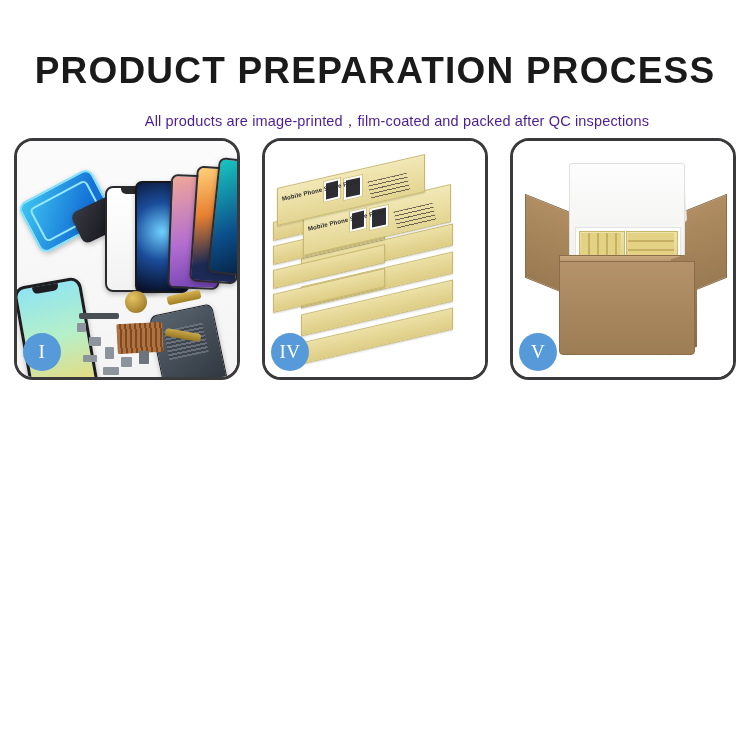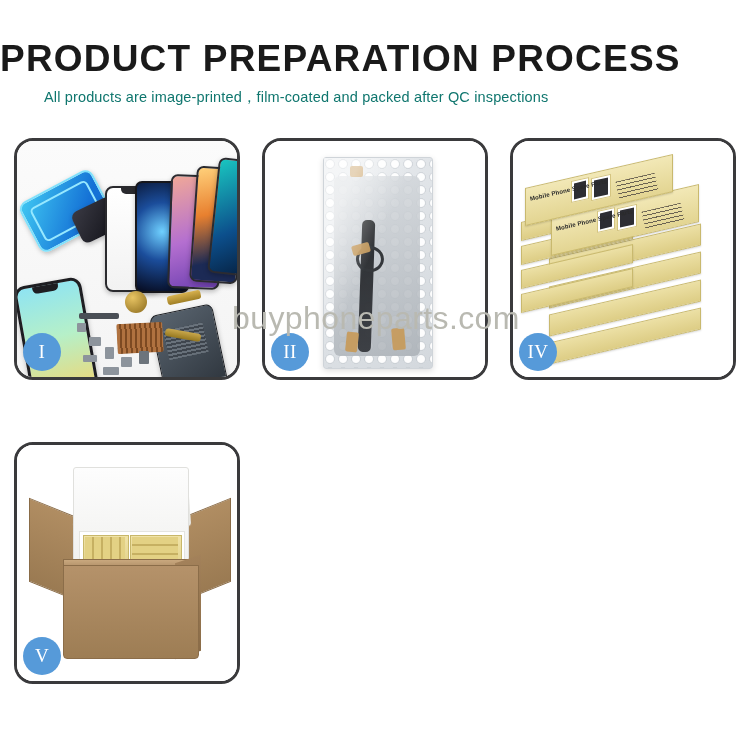--- a/index.html
+++ b/index.html
@@ -4,30 +4,30 @@
 <style>
   html,body{margin:0;padding:0;}
   body{
     width:750px;height:750px;background:#ffffff;
     font-family:"Liberation Sans", sans-serif;
     overflow:hidden;position:relative;
   }
   .page{position:relative;width:750px;height:750px;}
 
   
-  .header{position:absolute;top:0;left:0;width:750px;text-align:left;}
+  .header{position:absolute;top:12px;left:0;width:750px;text-align:center;}
   .title{
     margin:0;padding-top:40px;
     font-size:37px;font-weight:700;letter-spacing:1.2px;
     color:#1a1a1a;font-family:"Liberation Sans", sans-serif;
     line-height:1.05;
   }
   .subtitle{
-    margin:0;padding-top:9px;
-    font-size:14.5px;font-weight:400;color:#0f766e;
+    margin:12px;padding-top:9px;
+    font-size:14.5px;font-weight:400;color:#4c1d95;
     letter-spacing:.15px;
     padding-left:44px;
   }
 
   
   .grid{
     position:absolute;top:138px;left:14px;
     width:722px;
     display:grid;
     grid-template-columns:226px 226px 226px;
@@ -269,34 +269,20 @@
         <div class="chip" style="left:88px;top:206px;width:9px;height:12px;"></div>
         <div class="chip" style="left:66px;top:214px;width:14px;height:7px;"></div>
         <div class="chip" style="left:104px;top:216px;width:11px;height:10px;"></div>
         <div class="chip" style="left:122px;top:210px;width:10px;height:13px;background:#6d747c;"></div>
         <div class="chip" style="left:86px;top:226px;width:16px;height:8px;"></div>
         <div class="chip" style="left:60px;top:182px;width:9px;height:9px;"></div>
       </div>
       <div class="badge">I</div>
     </div>
 
-    <div class="panel">
-      <div class="panel-art p2">
-        <div class="bubblewrap">
-          <div class="bw-inner"></div>
-          <div class="bw-cable"></div>
-          <div class="bw-tape bw-t1"></div>
-          <div class="bw-tape bw-t2"></div>
-          <div class="bw-tape bw-t3"></div>
-          <div class="bw-tape bw-t4"></div>
-          <div class="bw-gloss"></div>
-        </div>
-      </div>
-      <div class="badge">II</div>
-    </div>
 
 
     <div class="panel">
       <div class="panel-art p4">
         <div class="stack">
           <div class="sbox sb-l4"></div>
           <div class="sbox sb-l3"></div>
           <div class="sbox sb-l2"></div>
           <div class="sbox sb-l1"></div>
           <div class="sbox sb-r4"></div>
@@ -344,15 +330,14 @@
         <div class="c5-rim"></div>
         <div class="c5-bodyR"></div>
         <div class="c5-body"></div>
       </div>
       <div class="badge">V</div>
     </div>
 
 
   </div>
 
-  <div class="watermark">buyphoneparts.com</div>
 
 </div>
 
 </body></html>

